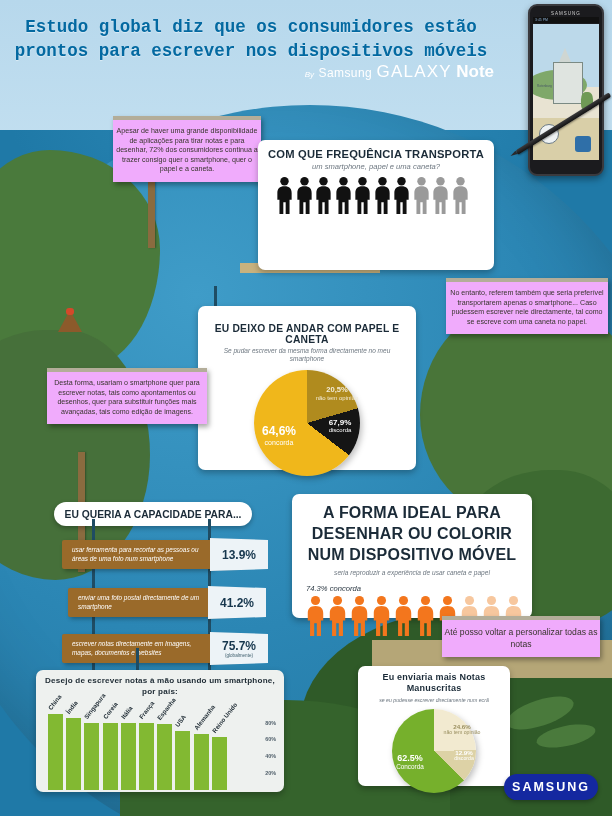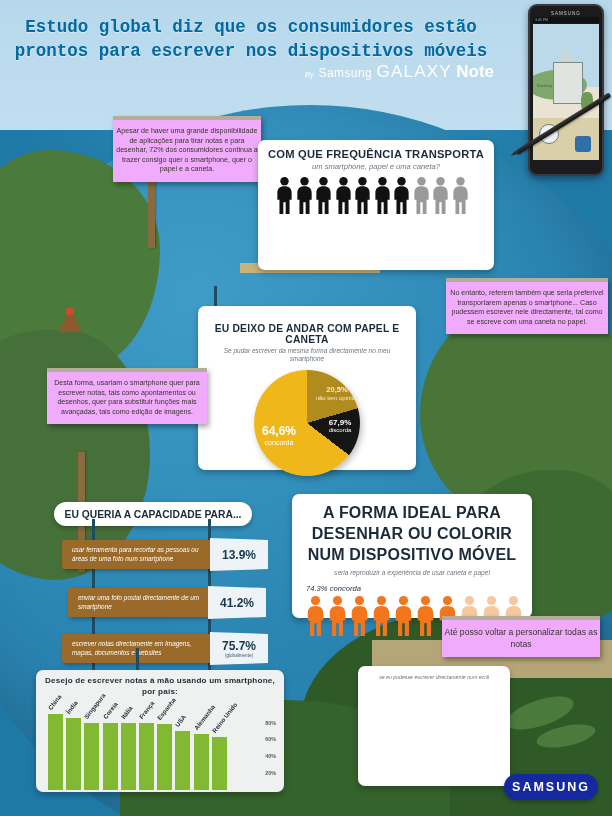--- a/index.html
+++ b/index.html
@@ -475,18 +475,34 @@
     <div class="ylabels" id="ylabels">
         <div class="ylab" style="top:13.799999999999997px">80%</div>
         <div class="ylab" style="top:30.6px">60%</div>
         <div class="ylab" style="top:47.4px">40%</div>
         <div class="ylab" style="top:64.2px">20%</div>
       </div>
   </div>
 </div>
 
 <div class="panel" id="panel-pie2">
+  <div class="panel-title">Eu enviaria mais Notas Manuscritas</div>
   <div class="panel-sub">se eu pudesse escrever directamente num ecrã</div>
+  <div class="pie-wrap" id="pie2-wrap" style="width: 84px; height: 84px;">
+      <div class="pie" style="width:84px;height:84px;background:conic-gradient(from 0deg,#f2ead0 0.00deg 88.56deg,#ddd2a6 88.56deg 135.00deg,#76b02c 135.00deg 360.00deg)"></div>
+      <div class="pie-lbl" style="left:-10px;top:44px;width:56px;color:#ffffff">
+        <div class="v" style="font-size:9px">62.5%</div>
+        <div style="font-size:6.4px">Concorda</div>
+      </div>
+      <div class="pie-lbl" style="left:44px;top:14px;width:52px;color:#9a8f60">
+        <div class="v" style="font-size:6.2px">24.6%</div>
+        <div style="font-size:5.2px">não tem opinião</div>
+      </div>
+      <div class="pie-lbl" style="left:50px;top:40px;width:44px;color:#ffffff">
+        <div class="v" style="font-size:6.2px">12.9%</div>
+        <div style="font-size:5.2px">discorda</div>
+      </div>
+    </div>
 </div>
 
 <div id="samsung-logo">
   <span>SAMSUNG</span>
 </div>
 
 </body></html>

